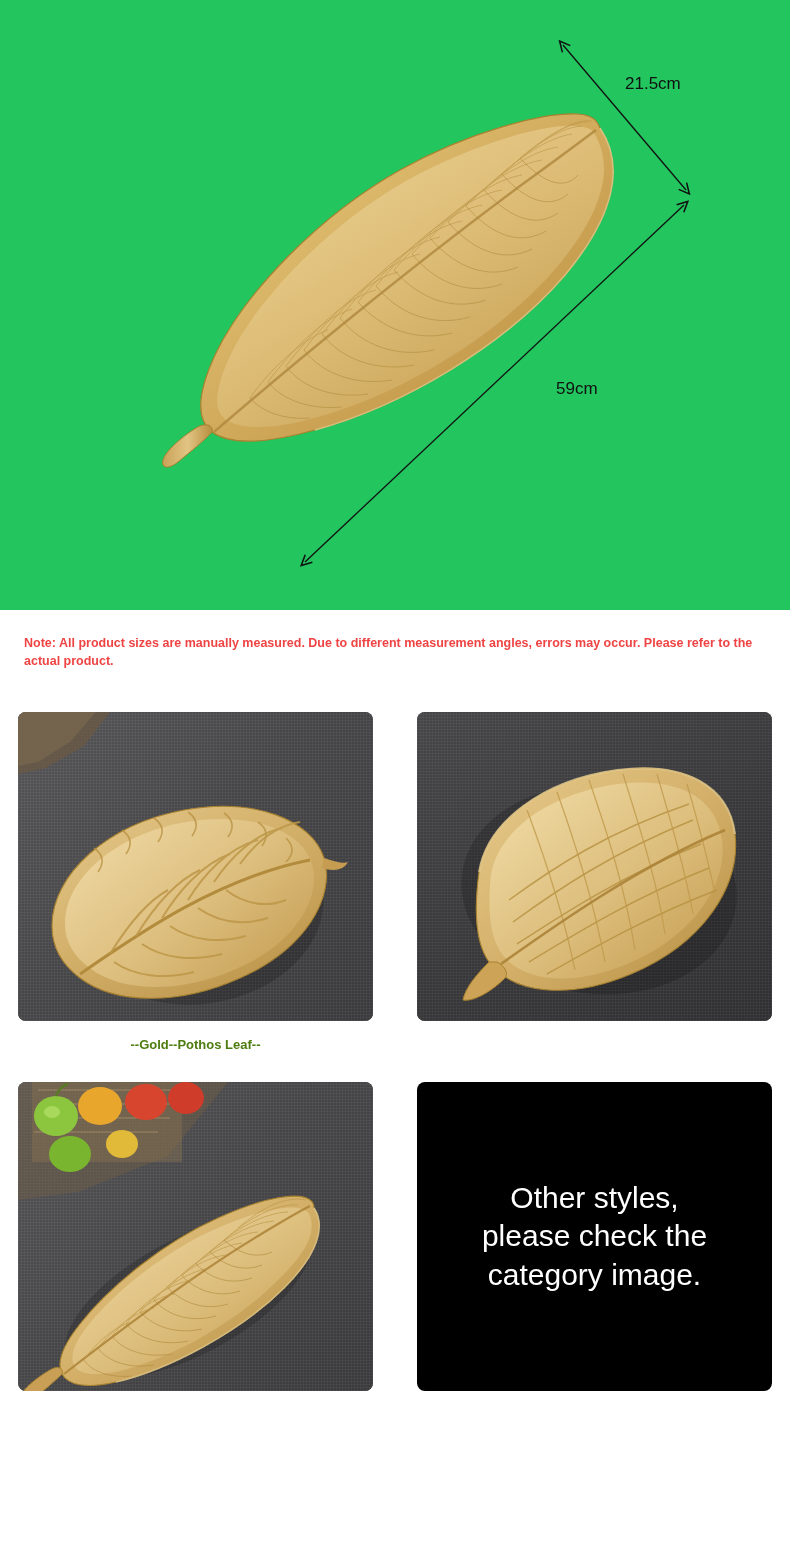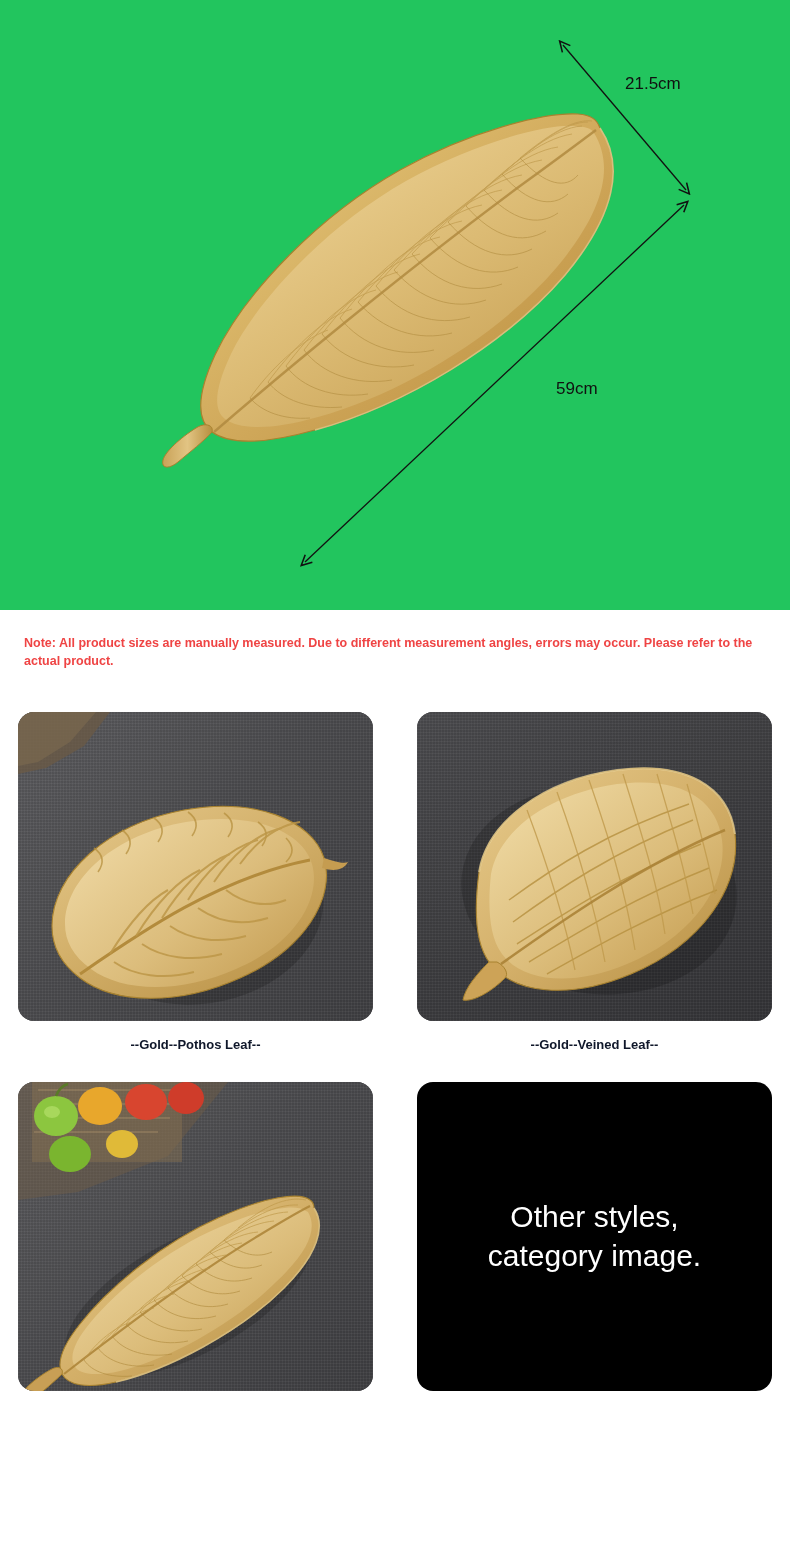--- a/index.html
+++ b/index.html
@@ -66,30 +66,30 @@
     padding: 0 18px;
     box-sizing: border-box;
   }
   .row.second { margin-top: 30px; }
   .cell {
     width: 355px;
   }
   .photo {
     width: 355px;
     height: 309px;
-    border-radius: 16px;
+    border-radius: 8px;
     overflow: hidden;
     position: relative;
     background: #4a4a4c;
   }
   .caption {
     text-align: center;
     font-size: 13px;
     font-weight: bold;
-    color: #0f172a;
+    color: #4d7c0f;
     margin-top: 16px;
   }
 
   
   .promo {
     background: #000000;
     display: flex;
     align-items: center;
     justify-content: center;
   }
@@ -314,21 +314,20 @@
             <path d="M206 62 C222 114 240 168 248 222"></path>
             <path d="M240 62 C254 110 268 158 276 202"></path>
             <path d="M270 72 C282 114 292 152 298 182"></path>
           </g>
 
           <path d="M84 252 C140 212 226 152 308 118" fill="none" stroke="#ab8337" stroke-width="2.6" opacity="0.9"></path>
 
           <path d="M62 160 C70 110 126 68 200 58 C268 49 312 74 318 122" fill="none" stroke="#f4e0ac" stroke-width="2" opacity="0.6"></path>
         </svg>
       </div>
-      <div class="caption">--Gold--Veined Leaf--</div>
     </div>
   </div>
 
   <div class="row second">
 
     <div class="cell">
       <div class="photo">
         <div class="fabric"></div>
         <svg width="355" height="355" viewBox="0 0 355 355">
           <defs>
@@ -405,19 +404,20 @@
 
           <path d="M296 126 C308 144 300 172 266 206 C222 250 150 288 98 300" fill="none" stroke="#f4e0ac" stroke-width="1.6" opacity="0.6"></path>
         </svg>
       </div>
     </div>
 
     <div class="cell">
       <div class="photo promo">
         <div class="promo-text">
           <div>Other styles,</div>
+          <div>please check the</div>
           <div>category image.</div>
         </div>
       </div>
     </div>
   </div>
 
 </div>
 
 </body></html>

